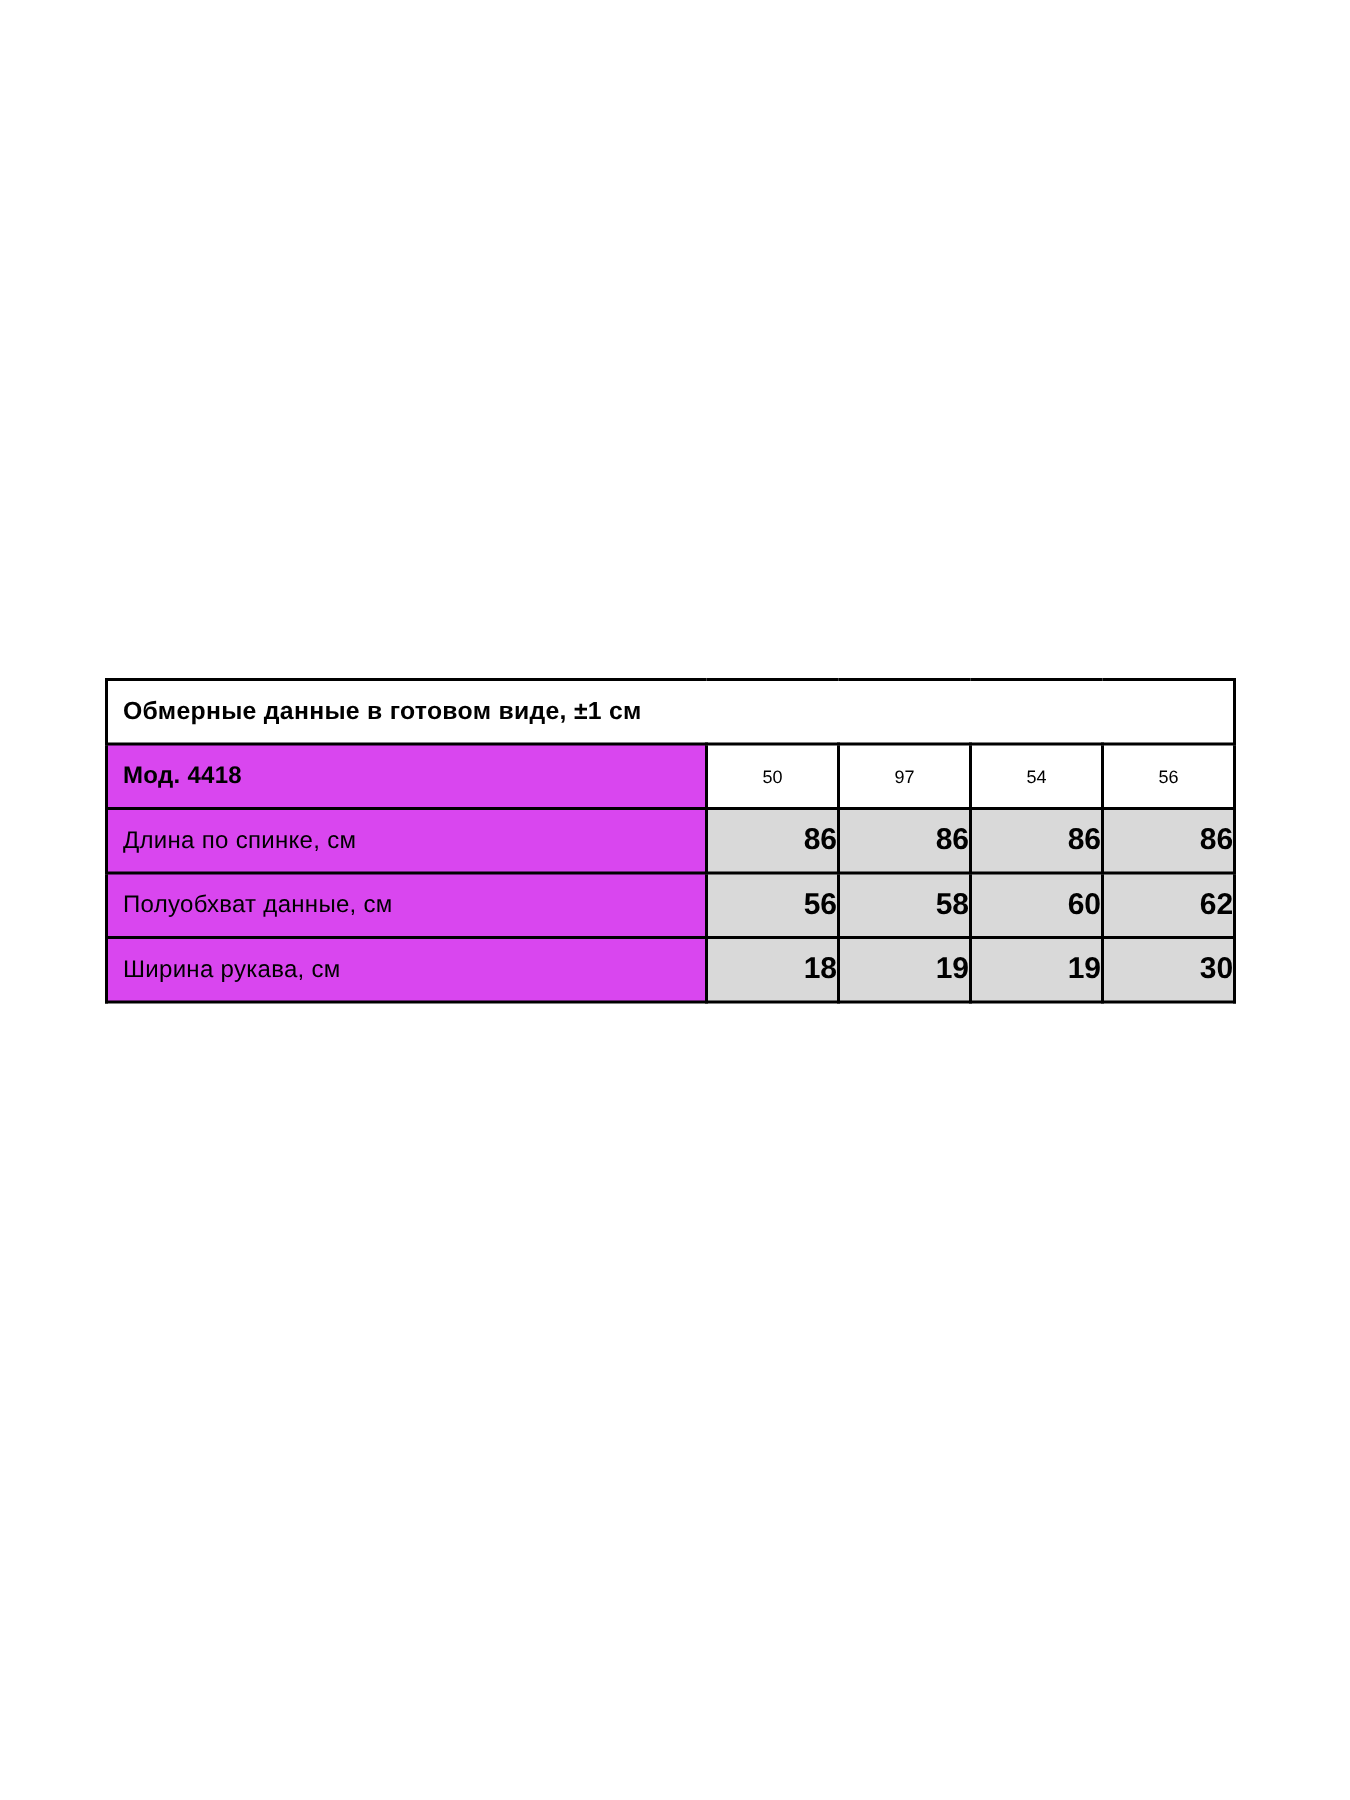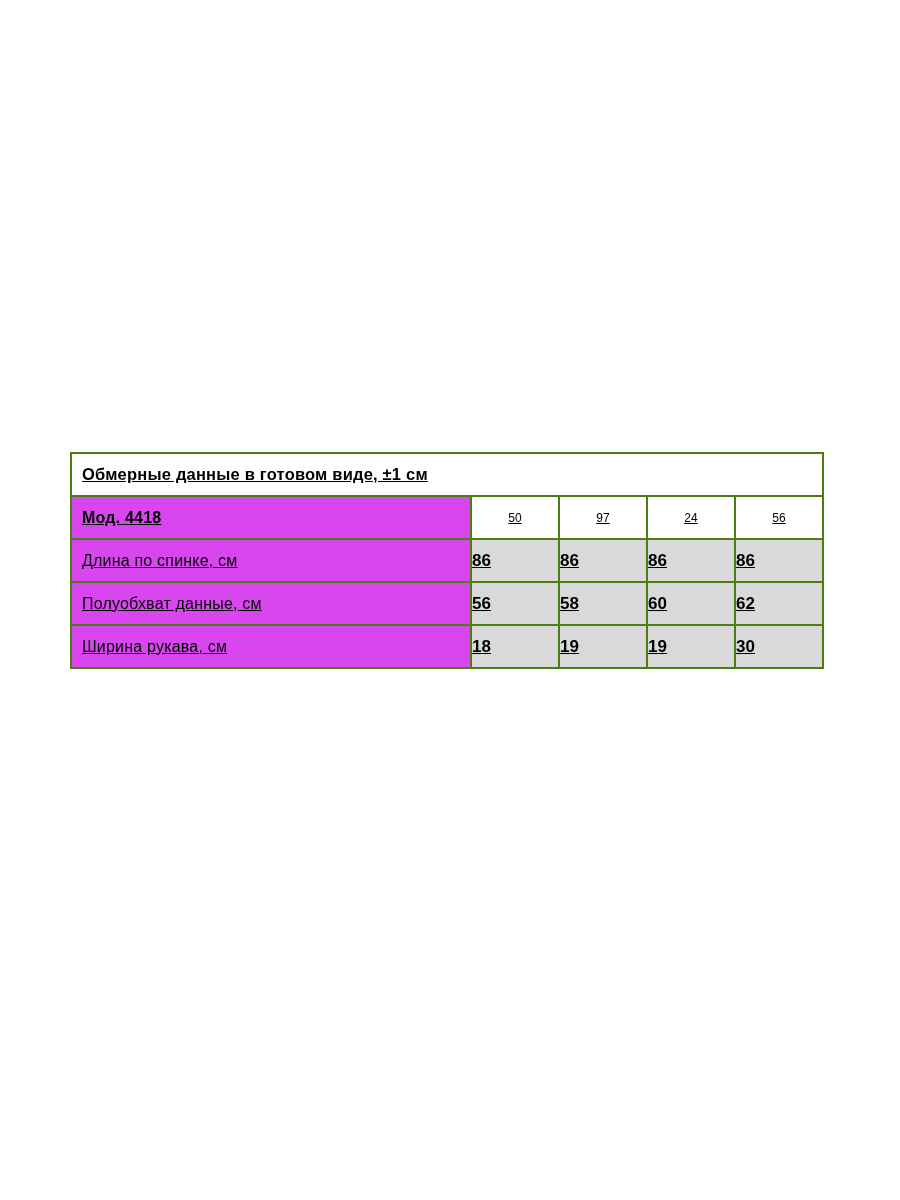--- a/index.html
+++ b/index.html
@@ -29,25 +29,24 @@
     top: 452px;
     width: 752px;
   }
   table.measure {
     border-collapse: collapse;
     width: 752px;
     table-layout: fixed;
     background: #ffffff;
   }
   table.measure td {
-    border: 2px solid #4d7c0f;
+    border: 2px solid #000000;
     padding: 0;
     vertical-align: middle;
     height: 41px;
-    text-decoration: underline;
   }
   .title-cell {
     font-size: 16.5px;
     font-weight: bold;
     text-align: left;
     padding-left: 10px !important;
     letter-spacing: 0.2px;
   }
   .label-cell {
     font-size: 16px;
@@ -58,23 +57,23 @@
   }
   .label-cell.bold {
     font-weight: bold;
   }
   .size-cell {
     font-size: 12px;
     text-align: center;
     background: #ffffff;
   }
   .value-cell {
-    font-size: 17px;
+    font-size: 20px;
     font-weight: bold;
-    text-align: left;
+    text-align: right;
     background: #d9d9d9;
   }
   .col-label { width: 400px; }
   .col-size  { width: 88px; }
 </style>
 </head>
 <body>
 
 <div class="sheet">
   <div class="table-wrap">
@@ -87,21 +86,21 @@
         <col class="col-size">
       </colgroup>
       <tbody>
         <tr>
           <td class="title-cell" colspan="5">Обмерные данные в готовом виде, ±1 см</td>
         </tr>
         <tr>
           <td class="label-cell bold">Мод. 4418</td>
           <td class="size-cell">50</td>
           <td class="size-cell">97</td>
-          <td class="size-cell">24</td>
+          <td class="size-cell">54</td>
           <td class="size-cell">56</td>
         </tr>
         <tr>
           <td class="label-cell">Длина по спинке, см</td>
           <td class="value-cell">86</td>
           <td class="value-cell">86</td>
           <td class="value-cell">86</td>
           <td class="value-cell">86</td>
         </tr>
         <tr>

